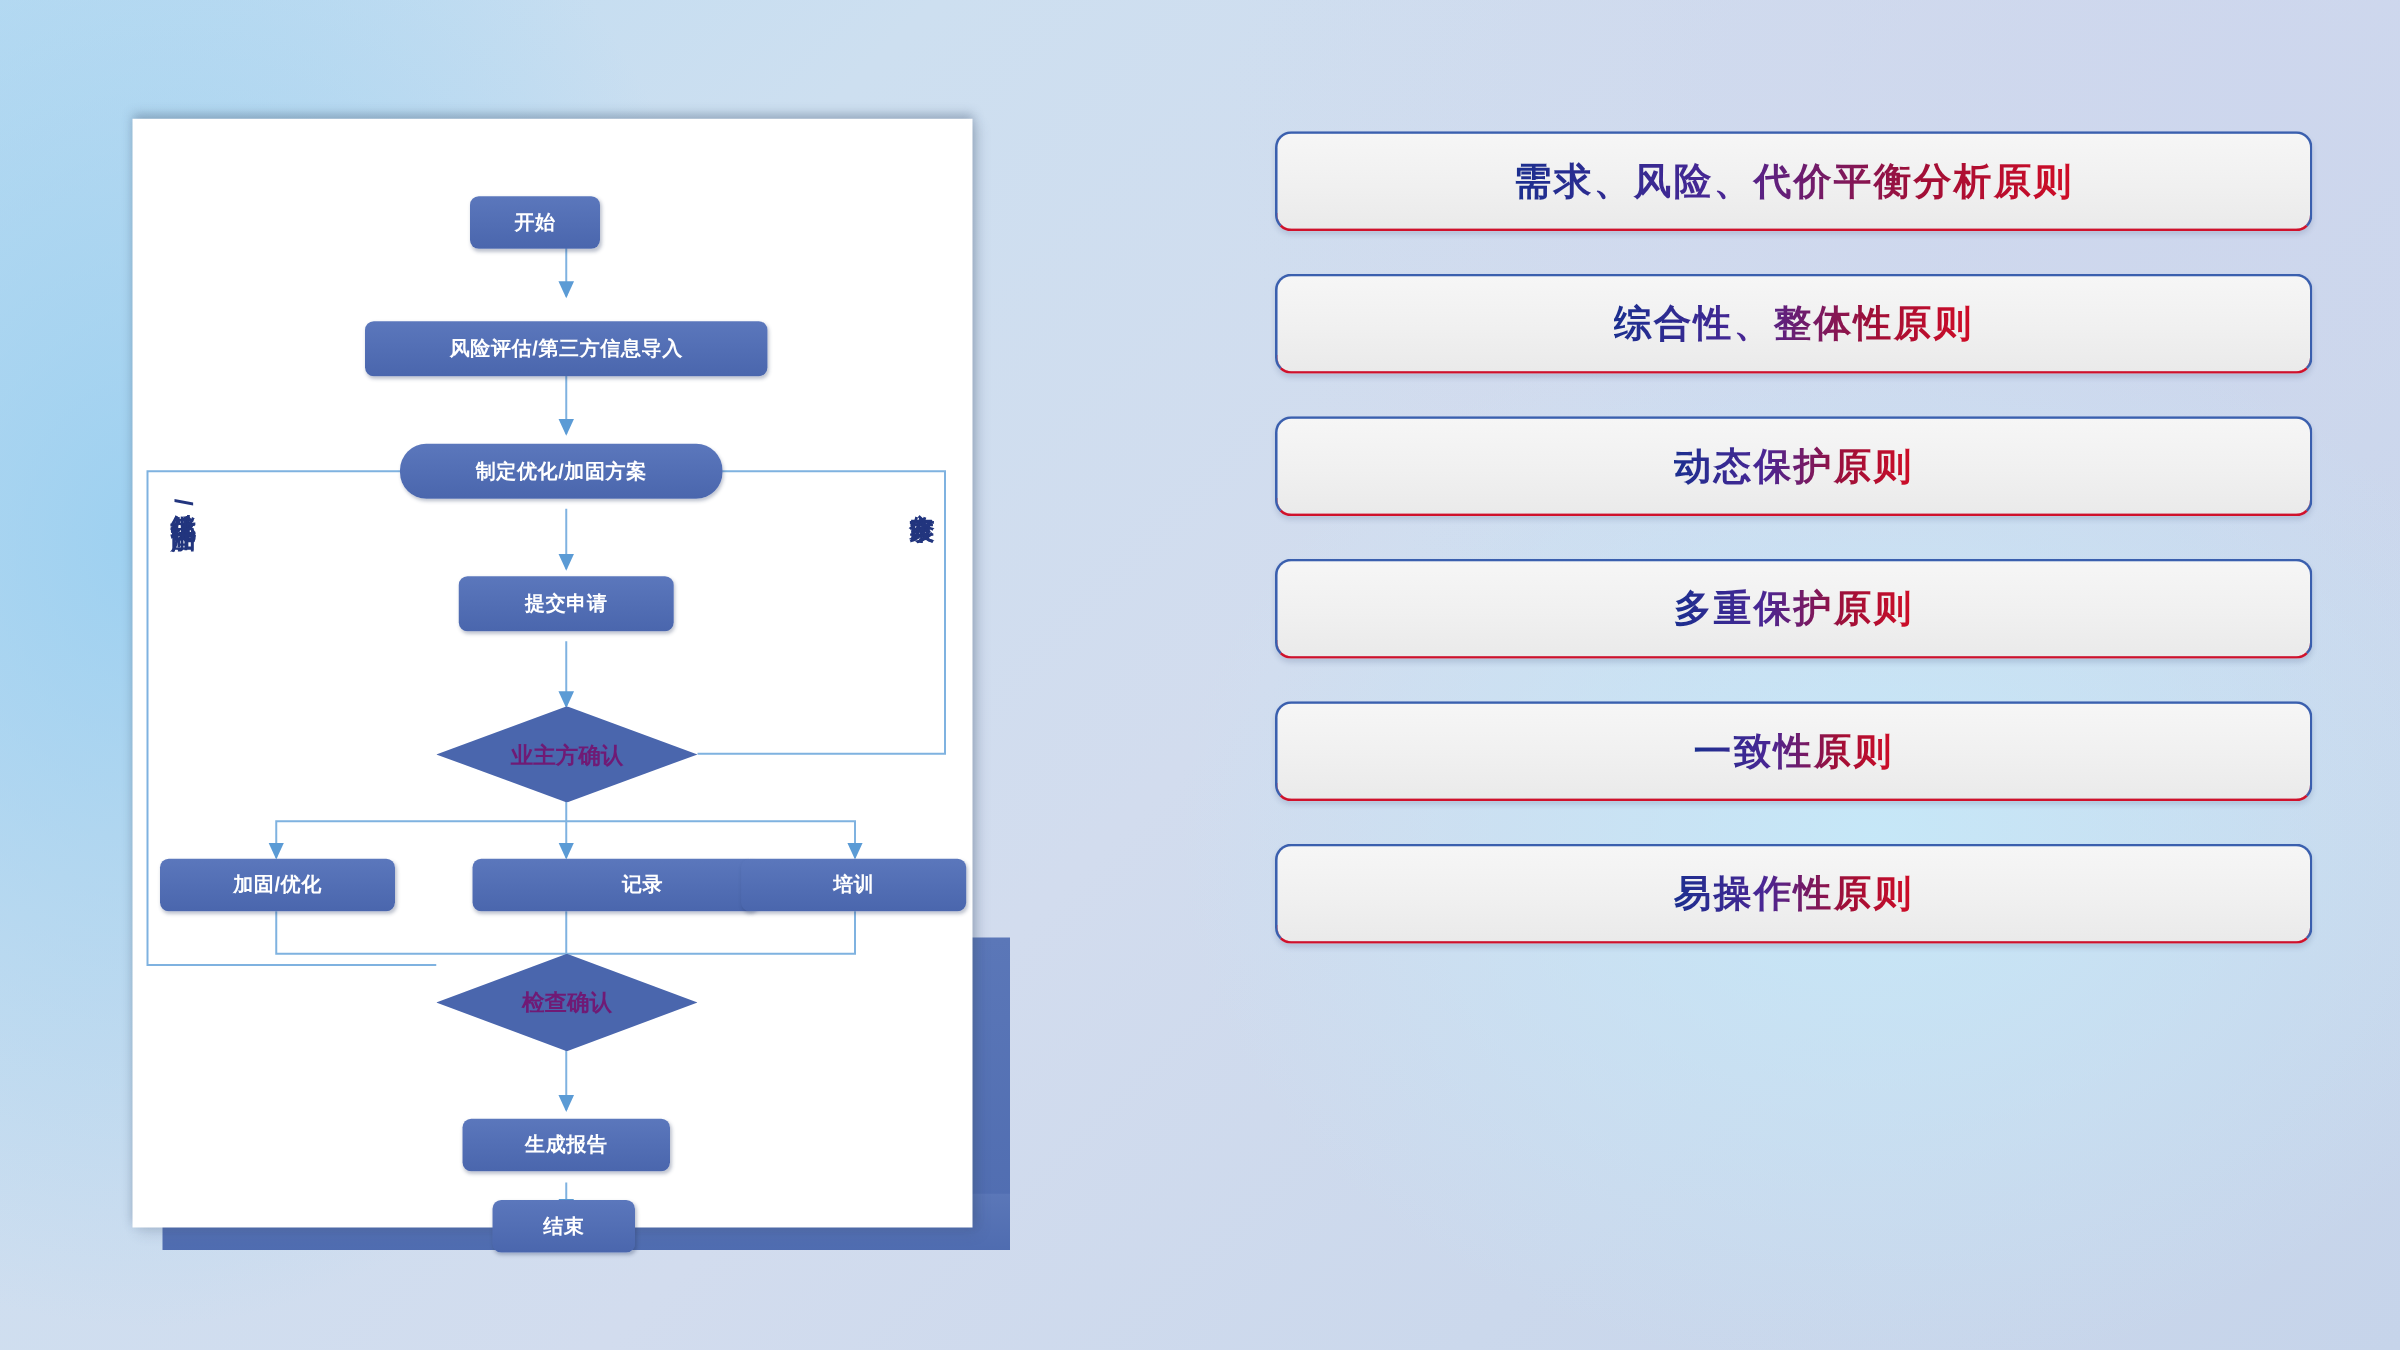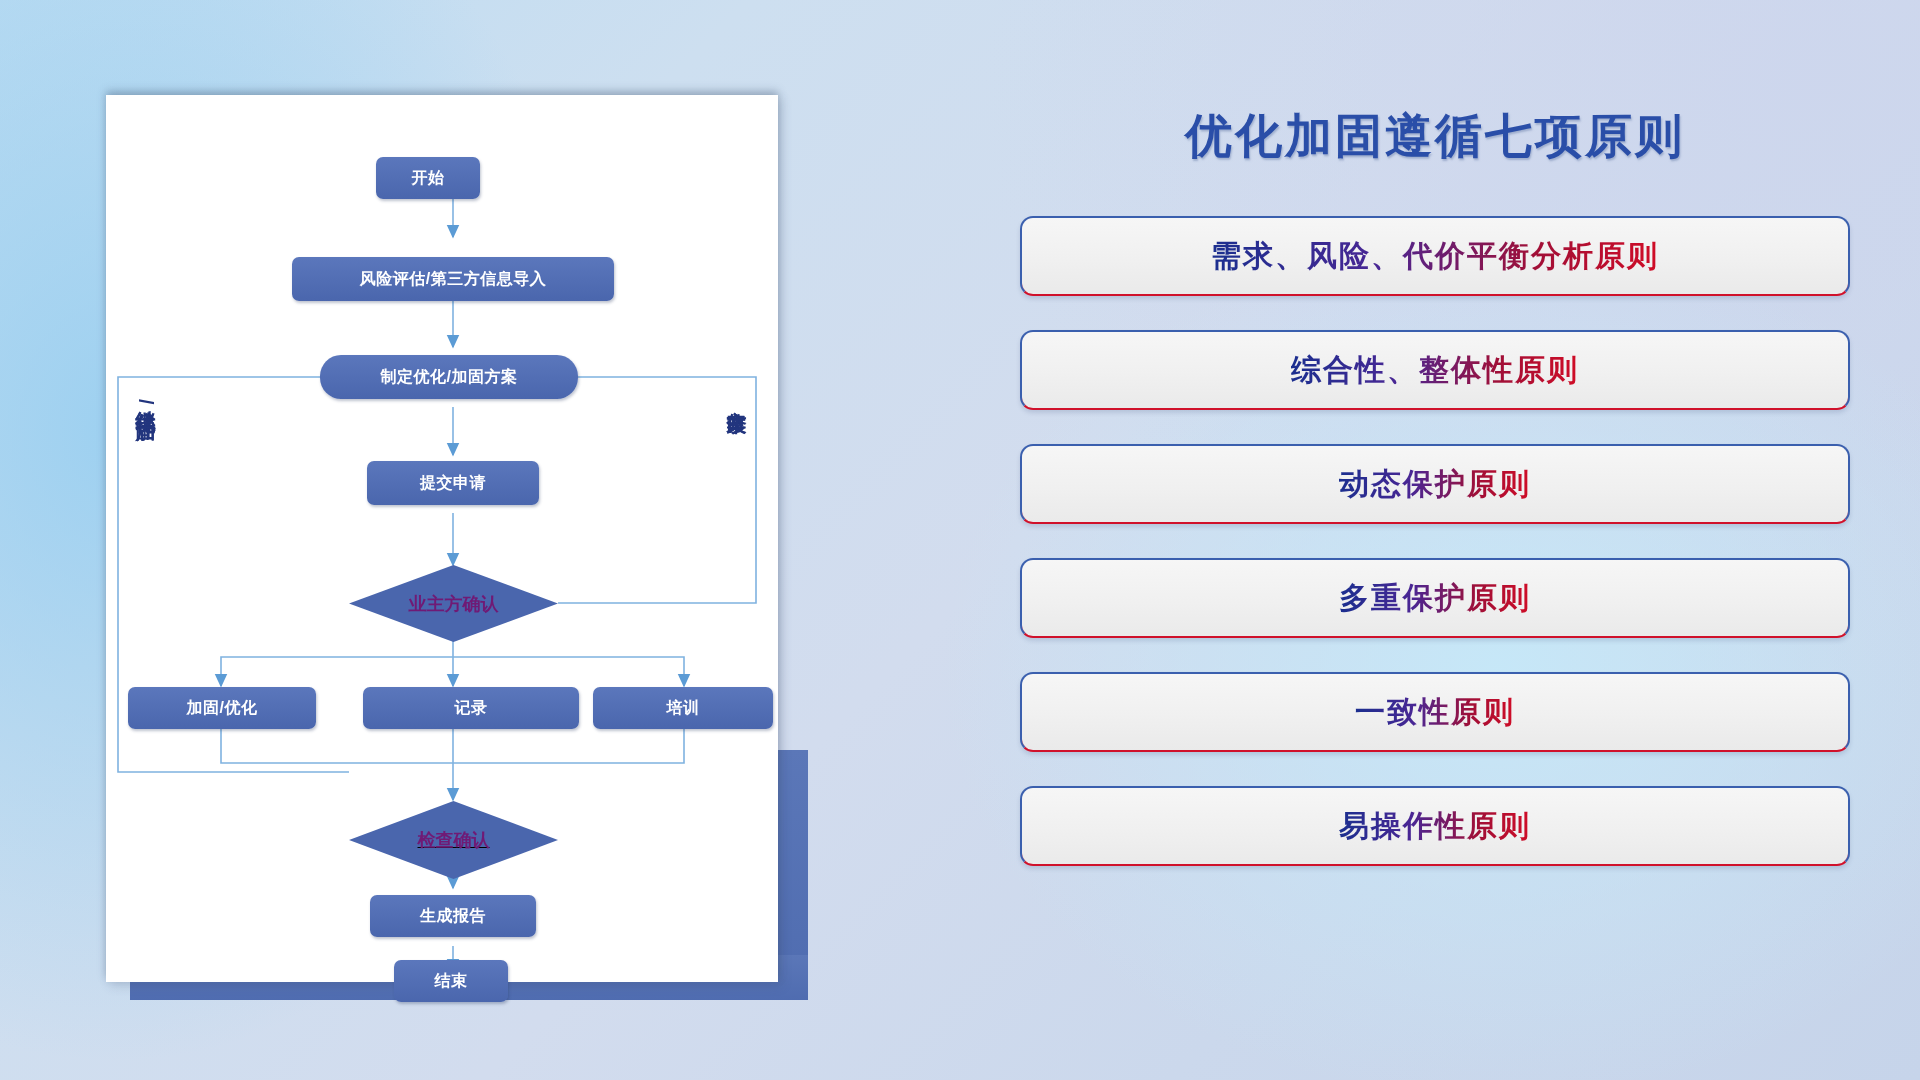--- a/index.html
+++ b/index.html
@@ -198,50 +198,49 @@
 
   <div class="diamond-wrap" style="left:243px; top:470px; width:209px; height:77px;">
     <div class="dshape"></div>
     <span class="dlabel">业主方确认</span>
   </div>
 
   <div class="node" style="left:22px; top:592px; width:188px; height:42px;">
     <span>加固/优化</span>
   </div>
 
-  <div class="node" style="left:257px; top:592px; width:216px; height:42px;">
+  <div class="node" style="left:272px; top:592px; width:184px; height:42px;padding-left:44px;">
     <span>记录</span>
   </div>
 
   <div class="node" style="left:487px; top:592px; width:180px; height:42px;">
     <span>培训</span>
   </div>
 
-  <div class="diamond-wrap" style="left:243px; top:706px; width:209px; height:78px;text-decoration:underline;">
+  <div class="diamond-wrap" style="left:243px; top:668px; width:209px; height:78px;">
     <div class="dshape"></div>
     <span class="dlabel">检查确认</span>
   </div>
 
   <div class="node" style="left:264px; top:800px; width:166px; height:42px;">
     <span>生成报告</span>
   </div>
 
   <div class="node" style="left:288px; top:865px; width:114px; height:42px;">
     <span>结束</span>
   </div>
 
   <div class="vlabel" style="left:29px; top:300px;">继续优化/加固</div>
 
   <div class="vlabel" style="left:620px; top:300px;">方案修改</div>
 
 </div>
 
 <div id="panel">
 
-  <div id="panel-title">优化加固遵循七项原则</div>
 
   <div class="principle">
     <span class="principle-label">需求、风险、代价平衡分析原则</span>
   </div>
   <div class="principle">
     <span class="principle-label">综合性、整体性原则</span>
   </div>
   <div class="principle">
     <span class="principle-label">动态保护原则</span>
   </div>

